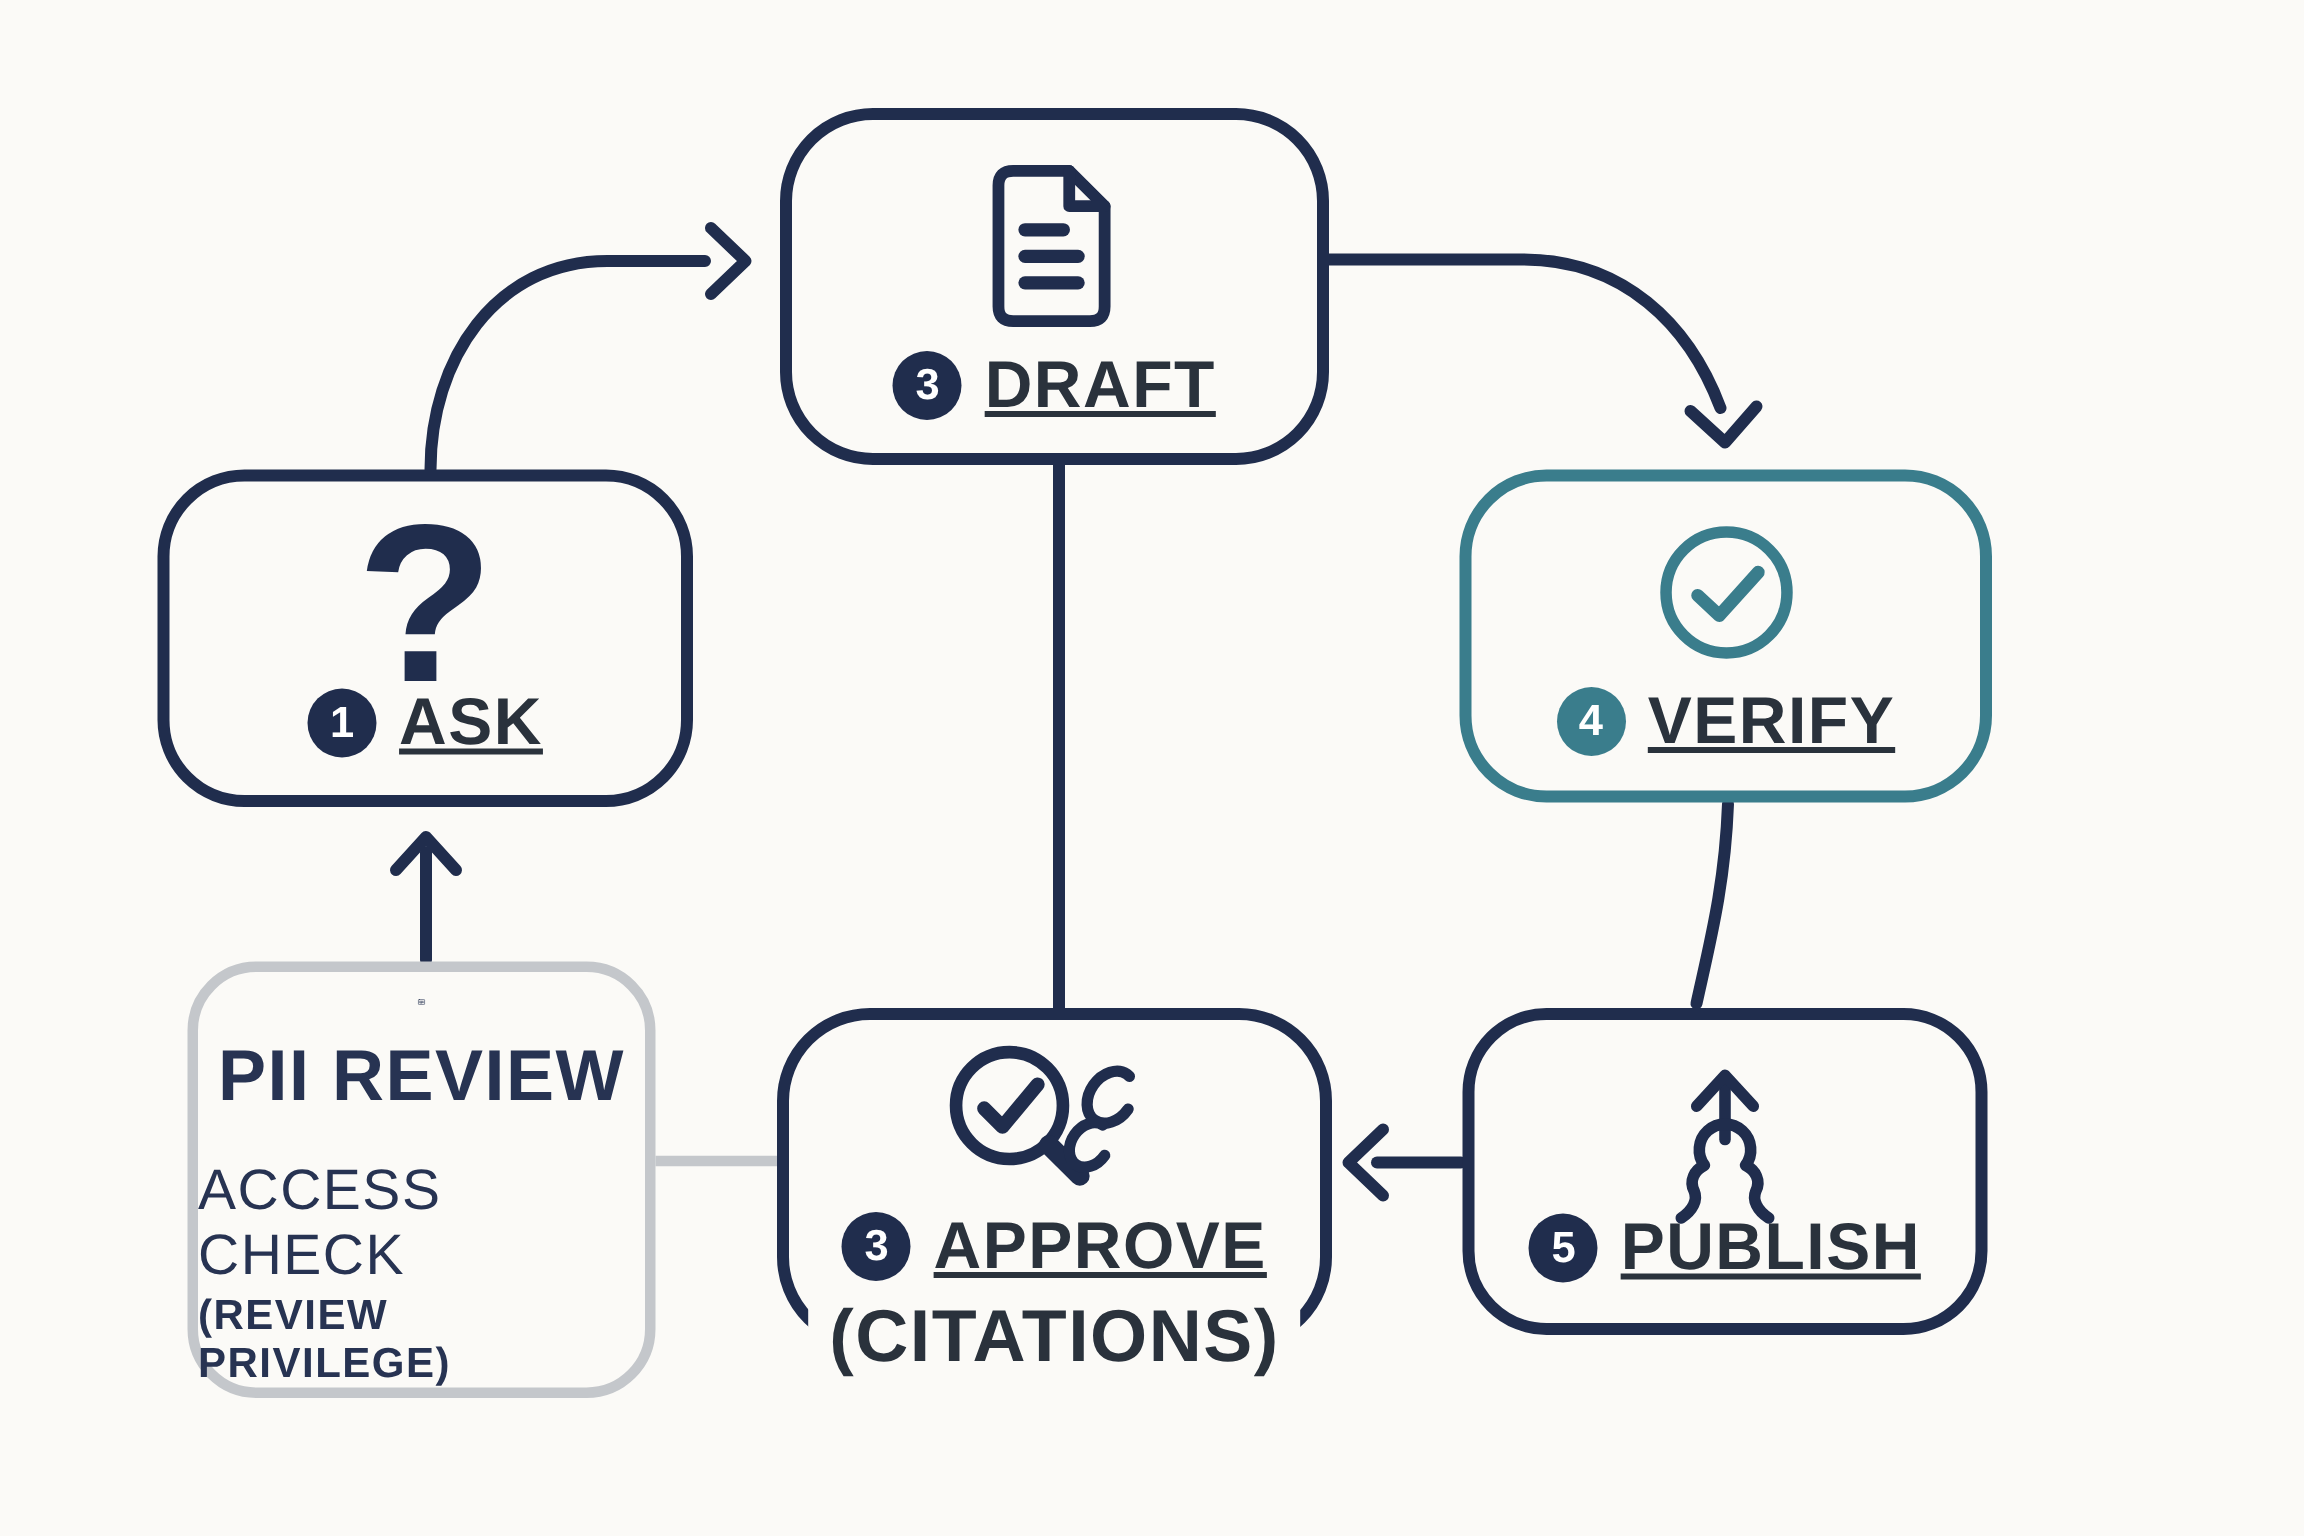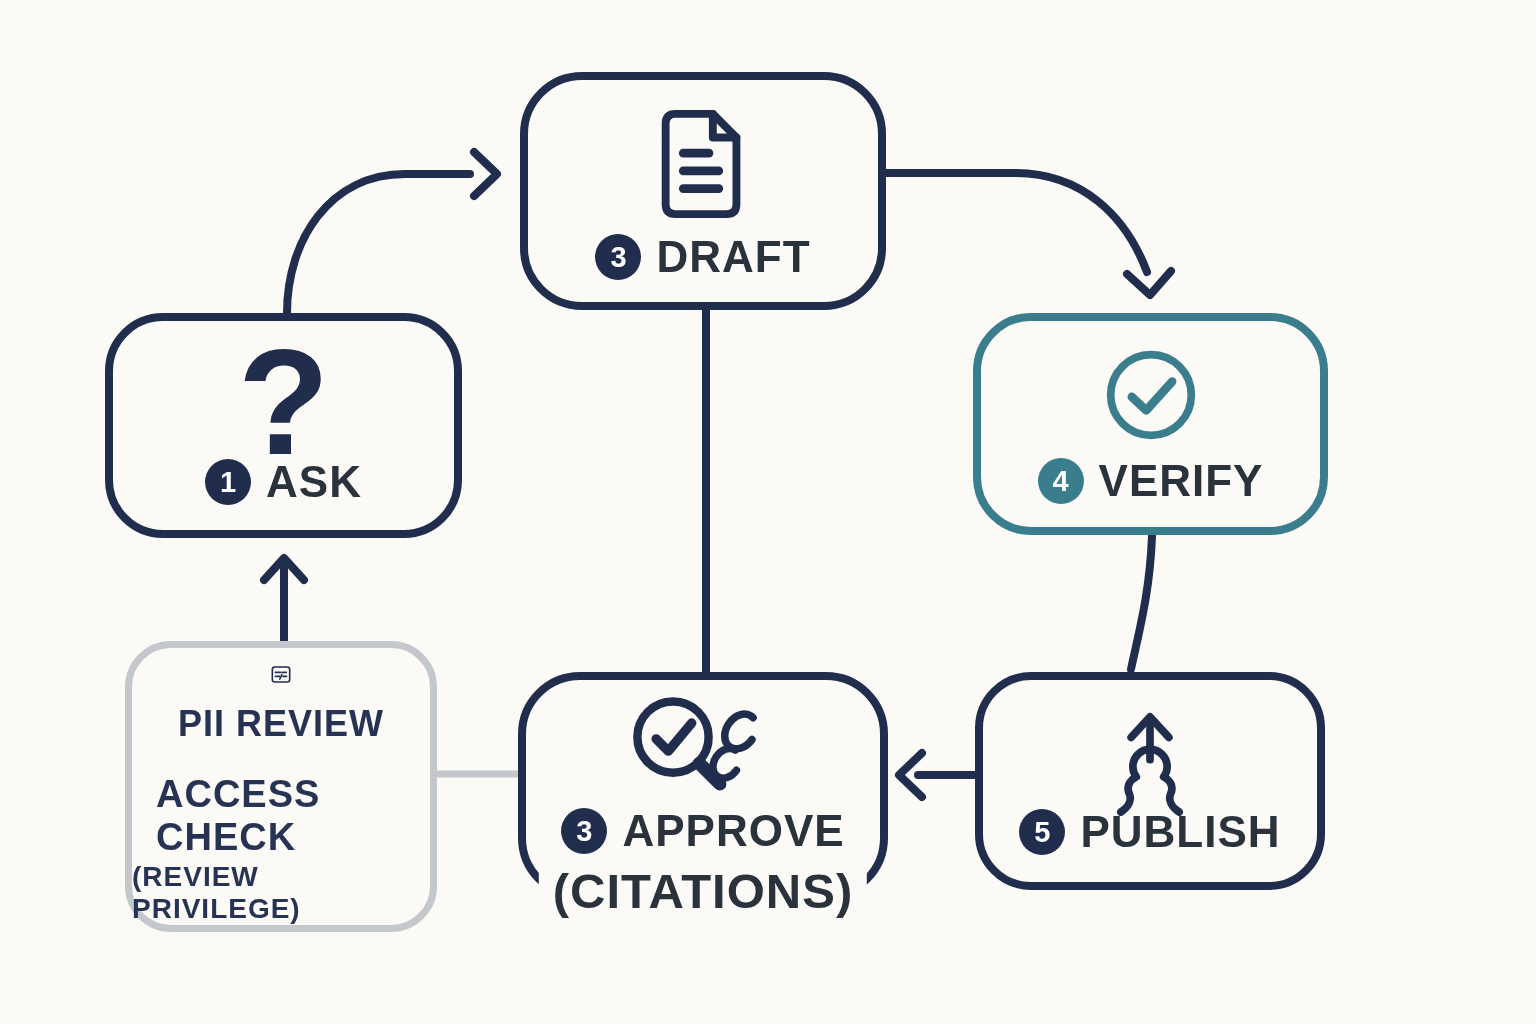--- a/index.html
+++ b/index.html
@@ -20,21 +20,21 @@
   .n-ask    {left:105px;top:313px;width:357px;height:225px;border-radius:58px;}
   .n-approve{left:973px;top:313px;width:355px;height:222px;border-radius:58px;}
   .n-verify {left:518px;top:672px;width:370px;height:228px;border-radius:62px;}
   .n-publish{left:975px;top:672px;width:350px;height:218px;border-radius:56px;}
   .n-pii    {left:125px;top:641px;width:312px;height:291px;border-radius:46px;}
 
   .label-row{position:absolute;left:0;right:0;display:flex;align-items:center;justify-content:center;gap:15px;}
   .badge{display:flex;align-items:center;justify-content:center;width:46px;height:46px;border-radius:50%;
          background:var(--navy);color:var(--badge-text);font-size:29px;font-weight:bold;flex:0 0 auto;}
   .badge.t{background:var(--teal);}
-  .lbl{font-size:44px;font-weight:bold;color:var(--label);letter-spacing:1px;white-space:nowrap;}
+  .lbl{font-size:44px;font-weight:bold;color:var(--label);letter-spacing:1px;white-space:nowrap;text-decoration:underline;}
 
   .n-draft   .label-row{bottom:20px;}
   .n-ask     .label-row{bottom:23px;}
   .n-approve .label-row{bottom:21px;}
   .n-verify  .label-row{bottom:36px;}
   .n-publish .label-row{bottom:25px;}
 
   .sublabel{position:absolute;bottom:-27px;left:50%;transform:translateX(-50%);
             background:var(--background);padding:0 14px;font-size:49px;font-weight:bold;
             color:var(--label);letter-spacing:1px;white-space:nowrap;}
@@ -44,22 +44,22 @@
   .n-draft .ic{margin-top:26px;}
   .n-approve .ic{margin-top:26px;}
   .n-verify .ic{margin-top:12px;}
   .n-publish .ic{margin-top:18px;}
   .n-pii .ic{margin-top:18px;}
 
   .st{fill:none;stroke:var(--navy);stroke-linecap:round;stroke-linejoin:round;}
   .st-t{fill:none;stroke:var(--teal);stroke-linecap:round;stroke-linejoin:round;}
   .st-g{fill:none;stroke:var(--gray);stroke-linecap:butt;}
 
-  .pii-title{font-size:36px;font-weight:bold;color:var(--pii-text);letter-spacing:1px;margin-top:20px;}
-  .pii-sub  {font-size:38px;font-weight:bold;color:var(--pii-text);letter-spacing:1px;margin-top:28px;margin-left:24px;}
+  .pii-title{font-size:48px;font-weight:bold;color:var(--pii-text);letter-spacing:1px;margin-top:20px;}
+  .pii-sub  {font-size:38px;font-weight:normal;color:var(--pii-text);letter-spacing:1px;margin-top:28px;}
   .pii-note {font-size:28px;font-weight:bold;color:var(--pii-text);letter-spacing:1px;margin-top:2px;}
 </style>
 </head>
 <body>
 
 <div class="canvas">
 
   <svg class="edges" viewBox="0 0 1536 1024">
 
     <path class="st-g" stroke-width="7" d="M437 774 L519 774"></path>

